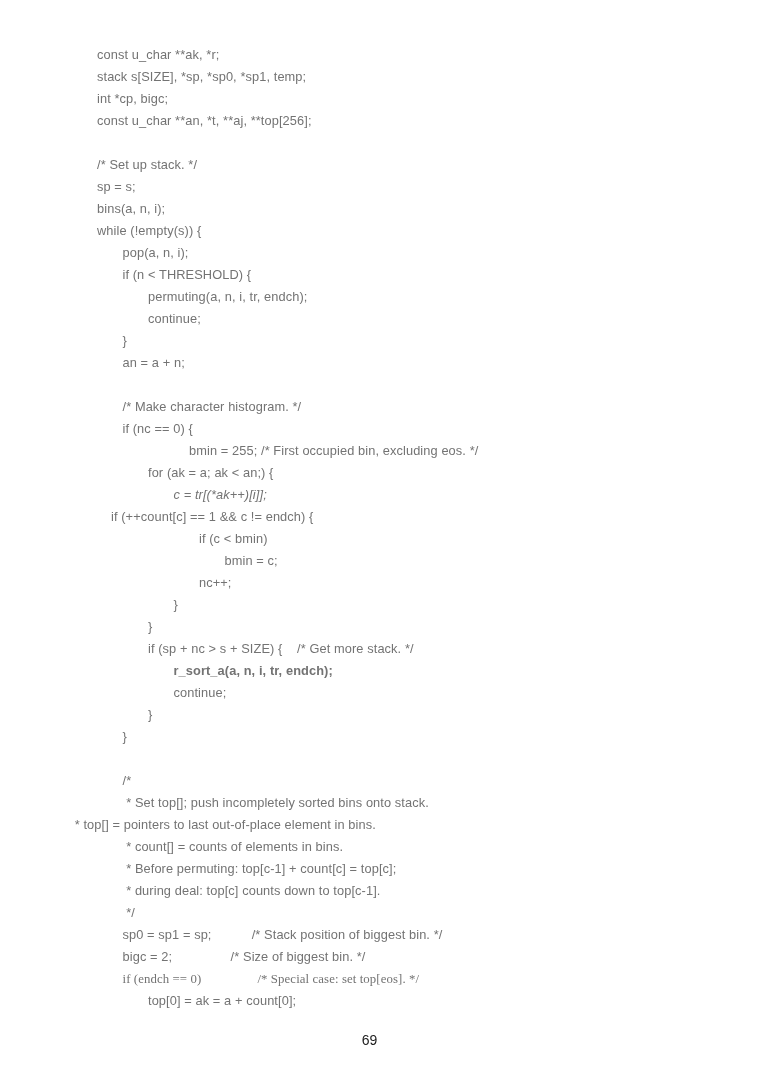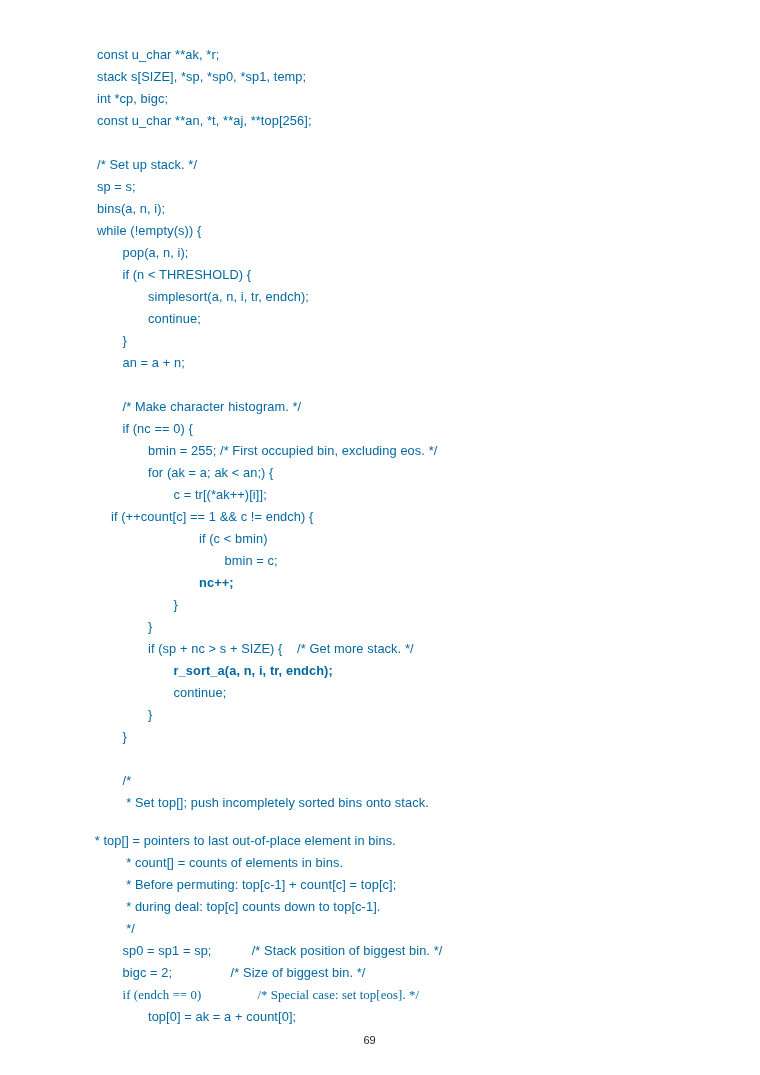--- a/index.html
+++ b/index.html
@@ -21,75 +21,75 @@
     left: 0;
     top: 44px;
     width: 760px;
   }
   .code-line {
     height: 22px;
     line-height: 22px;
     font-size: 12.8px;
     letter-spacing: 0.1px;
     white-space: pre;
-    color: #0369a1;
+    color: #737373;
   }
   .page-number {
     position: absolute;
     left: 0;
     top: 1029px;
     width: 739px;
     height: 22px;
     line-height: 22px;
     text-align: center;
-    font-size: 11px;
+    font-size: 14px;
     color: #1c1c1c;
   }
 </style>
 </head>
 <body>
 
 <div class="page">
   <div class="code-block">
       <div class="code-line" style="padding-left: 97px;">const u_char **ak, *r;</div>
       <div class="code-line" style="padding-left: 97px;">stack s[SIZE], *sp, *sp0, *sp1, temp;</div>
       <div class="code-line" style="padding-left: 97px;">int *cp, bigc;</div>
       <div class="code-line" style="padding-left: 97px;">const u_char **an, *t, **aj, **top[256];</div>
       <div class="code-line" style="padding-left: 97px;"></div>
       <div class="code-line" style="padding-left: 97px;">/* Set up stack. */</div>
       <div class="code-line" style="padding-left: 97px;">sp = s;</div>
       <div class="code-line" style="padding-left: 97px;">bins(a, n, i);</div>
       <div class="code-line" style="padding-left: 97px;">while (!empty(s)) {</div>
       <div class="code-line" style="padding-left: 122.5px;">pop(a, n, i);</div>
       <div class="code-line" style="padding-left: 122.5px;">if (n &lt; THRESHOLD) {</div>
-      <div class="code-line" style="padding-left: 148px;">simplesort(a, n, i, tr, endch);</div>
+      <div class="code-line" style="padding-left: 148px;">permuting(a, n, i, tr, endch);</div>
       <div class="code-line" style="padding-left: 148px;">continue;</div>
       <div class="code-line" style="padding-left: 122.5px;">}</div>
       <div class="code-line" style="padding-left: 122.5px;">an = a + n;</div>
       <div class="code-line" style="padding-left: 97px;"></div>
       <div class="code-line" style="padding-left: 122.5px;">/* Make character histogram. */</div>
       <div class="code-line" style="padding-left: 122.5px;">if (nc == 0) {</div>
-      <div class="code-line" style="padding-left: 148px;">bmin = 255; /* First occupied bin, excluding eos. */</div>
+      <div class="code-line" style="padding-left: 148px; margin-left: 41px;">bmin = 255; /* First occupied bin, excluding eos. */</div>
       <div class="code-line" style="padding-left: 148px;">for (ak = a; ak &lt; an;) {</div>
-      <div class="code-line" style="padding-left: 173.5px;">c = tr[(*ak++)[i]];</div>
+      <div class="code-line" style="padding-left: 173.5px; font-style: italic;">c = tr[(*ak++)[i]];</div>
       <div class="code-line" style="padding-left: 111px;">if (++count[c] == 1 &amp;&amp; c != endch) {</div>
       <div class="code-line" style="padding-left: 199px;">if (c &lt; bmin)</div>
       <div class="code-line" style="padding-left: 224.5px;">bmin = c;</div>
-      <div class="code-line" style="padding-left: 199px; font-weight: bold;">nc++;</div>
+      <div class="code-line" style="padding-left: 199px;">nc++;</div>
       <div class="code-line" style="padding-left: 173.5px;">}</div>
       <div class="code-line" style="padding-left: 148px;">}</div>
       <div class="code-line" style="padding-left: 148px;">if (sp + nc &gt; s + SIZE) {    /* Get more stack. */</div>
       <div class="code-line" style="padding-left: 173.5px; font-weight: bold;">r_sort_a(a, n, i, tr, endch);</div>
       <div class="code-line" style="padding-left: 173.5px;">continue;</div>
       <div class="code-line" style="padding-left: 148px;">}</div>
       <div class="code-line" style="padding-left: 122.5px;">}</div>
       <div class="code-line" style="padding-left: 97px;"></div>
       <div class="code-line" style="padding-left: 122.5px;">/*</div>
       <div class="code-line" style="padding-left: 122.5px;"> * Set top[]; push incompletely sorted bins onto stack.</div>
-      <div class="code-line" style="padding-left: 91px; margin-top: 16px;"> * top[] = pointers to last out-of-place element in bins.</div>
+      <div class="code-line" style="padding-left: 71px;"> * top[] = pointers to last out-of-place element in bins.</div>
       <div class="code-line" style="padding-left: 122.5px;"> * count[] = counts of elements in bins.</div>
       <div class="code-line" style="padding-left: 122.5px;"> * Before permuting: top[c-1] + count[c] = top[c];</div>
       <div class="code-line" style="padding-left: 122.5px;"> * during deal: top[c] counts down to top[c-1].</div>
       <div class="code-line" style="padding-left: 122.5px;"> */</div>
       <div class="code-line" style="padding-left: 122.5px;">sp0 = sp1 = sp;           /* Stack position of biggest bin. */</div>
       <div class="code-line" style="padding-left: 122.5px;">bigc = 2;                /* Size of biggest bin. */</div>
       <div class="code-line" style="padding-left: 122.5px; font-family: Liberation Serif, serif;">if (endch == 0)                 /* Special case: set top[eos]. */</div>
       <div class="code-line" style="padding-left: 148px;">top[0] = ak = a + count[0];</div>
     </div>
   <div class="page-number">69</div>

